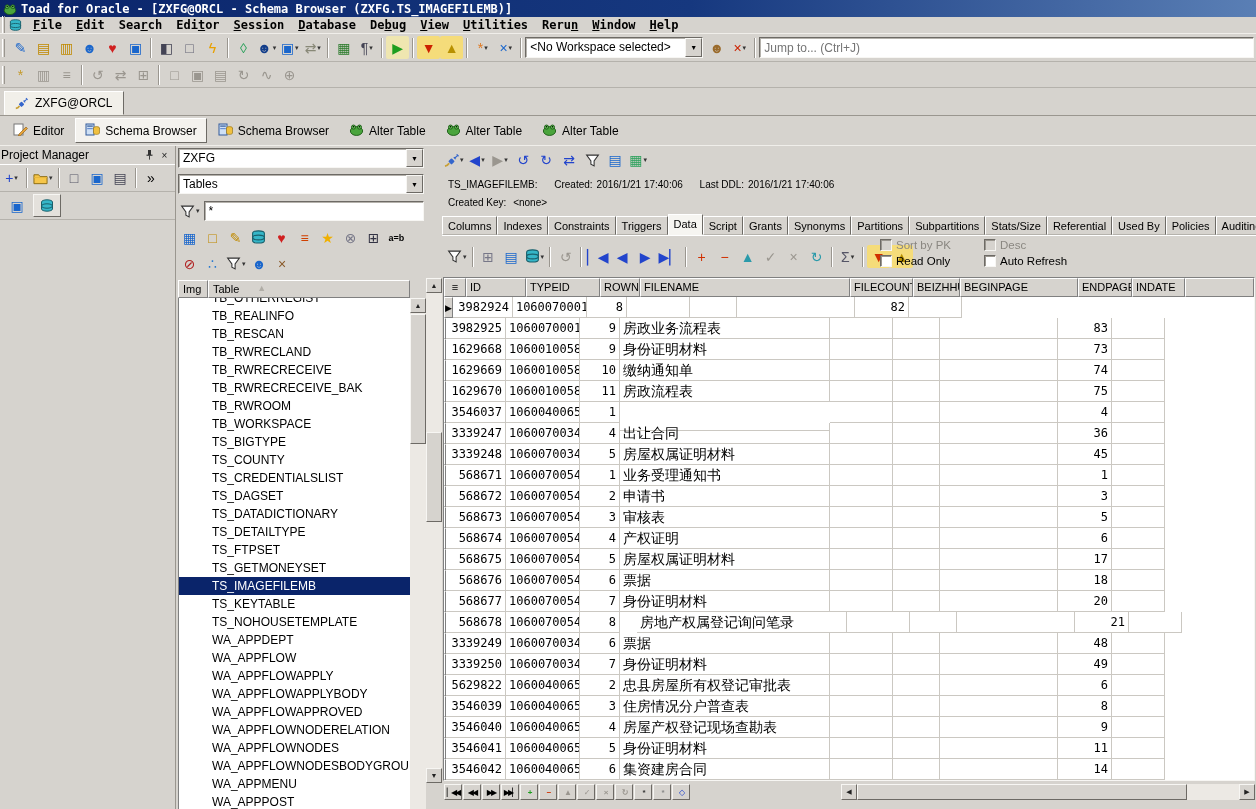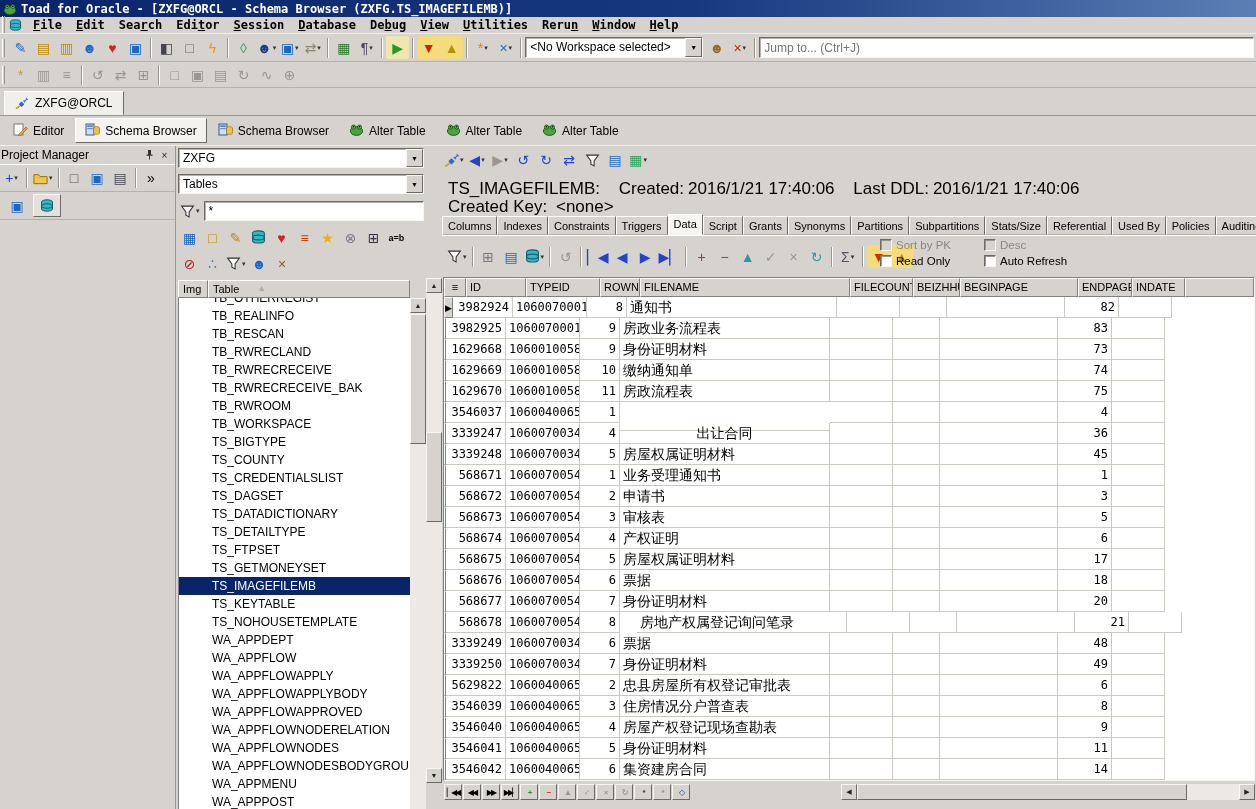--- a/index.html
+++ b/index.html
@@ -86,21 +86,21 @@
 .vscroll { position:absolute; width:16px; background:#ece9e4; }
 .sbbtn { position:absolute; left:0; width:16px; height:15px; display:flex; align-items:center; justify-content:center; font-size:7px; color:#222;
   border:1px solid; border-color:#f7f6f3 #6d6a65 #6d6a65 #f7f6f3; background:#d6d3ce; }
 .sthumb { position:absolute; left:0; width:16px; border:1px solid; border-color:#f7f6f3 #6d6a65 #6d6a65 #f7f6f3; background:#d6d3ce; }
 #list-vscroll { left:234px; top:152px; height:648px; }
 #grid-vscroll { position:absolute; left:426px; top:278px; width:16px; height:505px; background:#ece9e4; }
 
 
 #rp { position:absolute; left:442px; top:146px; width:814px; height:663px; }
 #rp-nav { height:28px; display:flex; align-items:center; }
-.infoline { position:absolute; left:6px; font-size:17px; white-space:nowrap; }
+.infoline { position:absolute; left:6px; font-size:10px; white-space:nowrap; }
 .infoline b { font-weight:normal; }
 .infoline .lbl { margin-right:4px; }
 .infoline .gap { margin-left:14px; }
 #info1 { top:33px; }
 #info2 { top:51px; }
 #dtabs { position:absolute; left:0; top:68px; width:814px; height:21px; display:flex; align-items:flex-end; overflow:hidden; }
 .dtab { height:19px; line-height:19px; padding:0 5px; font-size:11px; white-space:nowrap;
   border:1px solid; border-color:#fff #6d6a65 #b5b2ac #fff; background:#d6d3ce; }
 .dtab.active { height:21px; background:#f6f5f1; border-bottom-color:#f6f5f1; font-size:11px; }
 #dtoolbar { position:absolute; left:0; top:89px; width:814px; height:42px; display:flex; align-items:center; border-top:1px solid #fff; }
@@ -759,21 +759,20 @@
         <span class="gh" style="width: 118px;">BEGINPAGE</span>
         <span class="gh" style="width: 54px;">ENDPAGE</span>
         <span class="gh" style="width: 53px;">INDATE</span>
         <span class="gh fill"></span>
       </div>
       <div class="grow">
         <span class="gc rowsel">▶</span>
         <span class="gc num" style="width: 60px;">3982924</span>
         <span class="gc num" style="width: 74px;">1060070001</span>
         <span class="gc num" style="width: 40px;">8</span>
-        <span class="gc fn" style="width: 210px;">通知书</span>
         <span class="gc num" style="width: 63px;"></span>
         <span class="gc" style="width: 47px;"></span>
         <span class="gc num" style="width: 118px;"></span>
         <span class="gc num" style="width: 54px;">82</span>
         <span class="gc" style="width: 53px;"></span>
       </div>
       <div class="grow">
         <span class="gc rowsel"></span>
         <span class="gc num" style="width: 60px;">3982925</span>
         <span class="gc num" style="width: 74px;">1060070001</span>
@@ -831,21 +830,21 @@
         <span class="gc" style="width: 47px;"></span>
         <span class="gc num" style="width: 118px;"></span>
         <span class="gc num" style="width: 54px;">4</span>
         <span class="gc" style="width: 53px;"></span>
       </div>
       <div class="grow">
         <span class="gc rowsel"></span>
         <span class="gc num" style="width: 60px;">3339247</span>
         <span class="gc num" style="width: 74px;">1060070034</span>
         <span class="gc num" style="width: 40px;">4</span>
-        <span class="gc fn" style="width: 210px; text-align: center;">出让合同</span>
+        <span class="gc fn" style="width: 210px;">出让合同</span>
         <span class="gc num" style="width: 63px;"></span>
         <span class="gc" style="width: 47px;"></span>
         <span class="gc num" style="width: 118px;"></span>
         <span class="gc num" style="width: 54px;">36</span>
         <span class="gc" style="width: 53px;"></span>
       </div>
       <div class="grow">
         <span class="gc rowsel"></span>
         <span class="gc num" style="width: 60px;">3339248</span>
         <span class="gc num" style="width: 74px;">1060070034</span>

